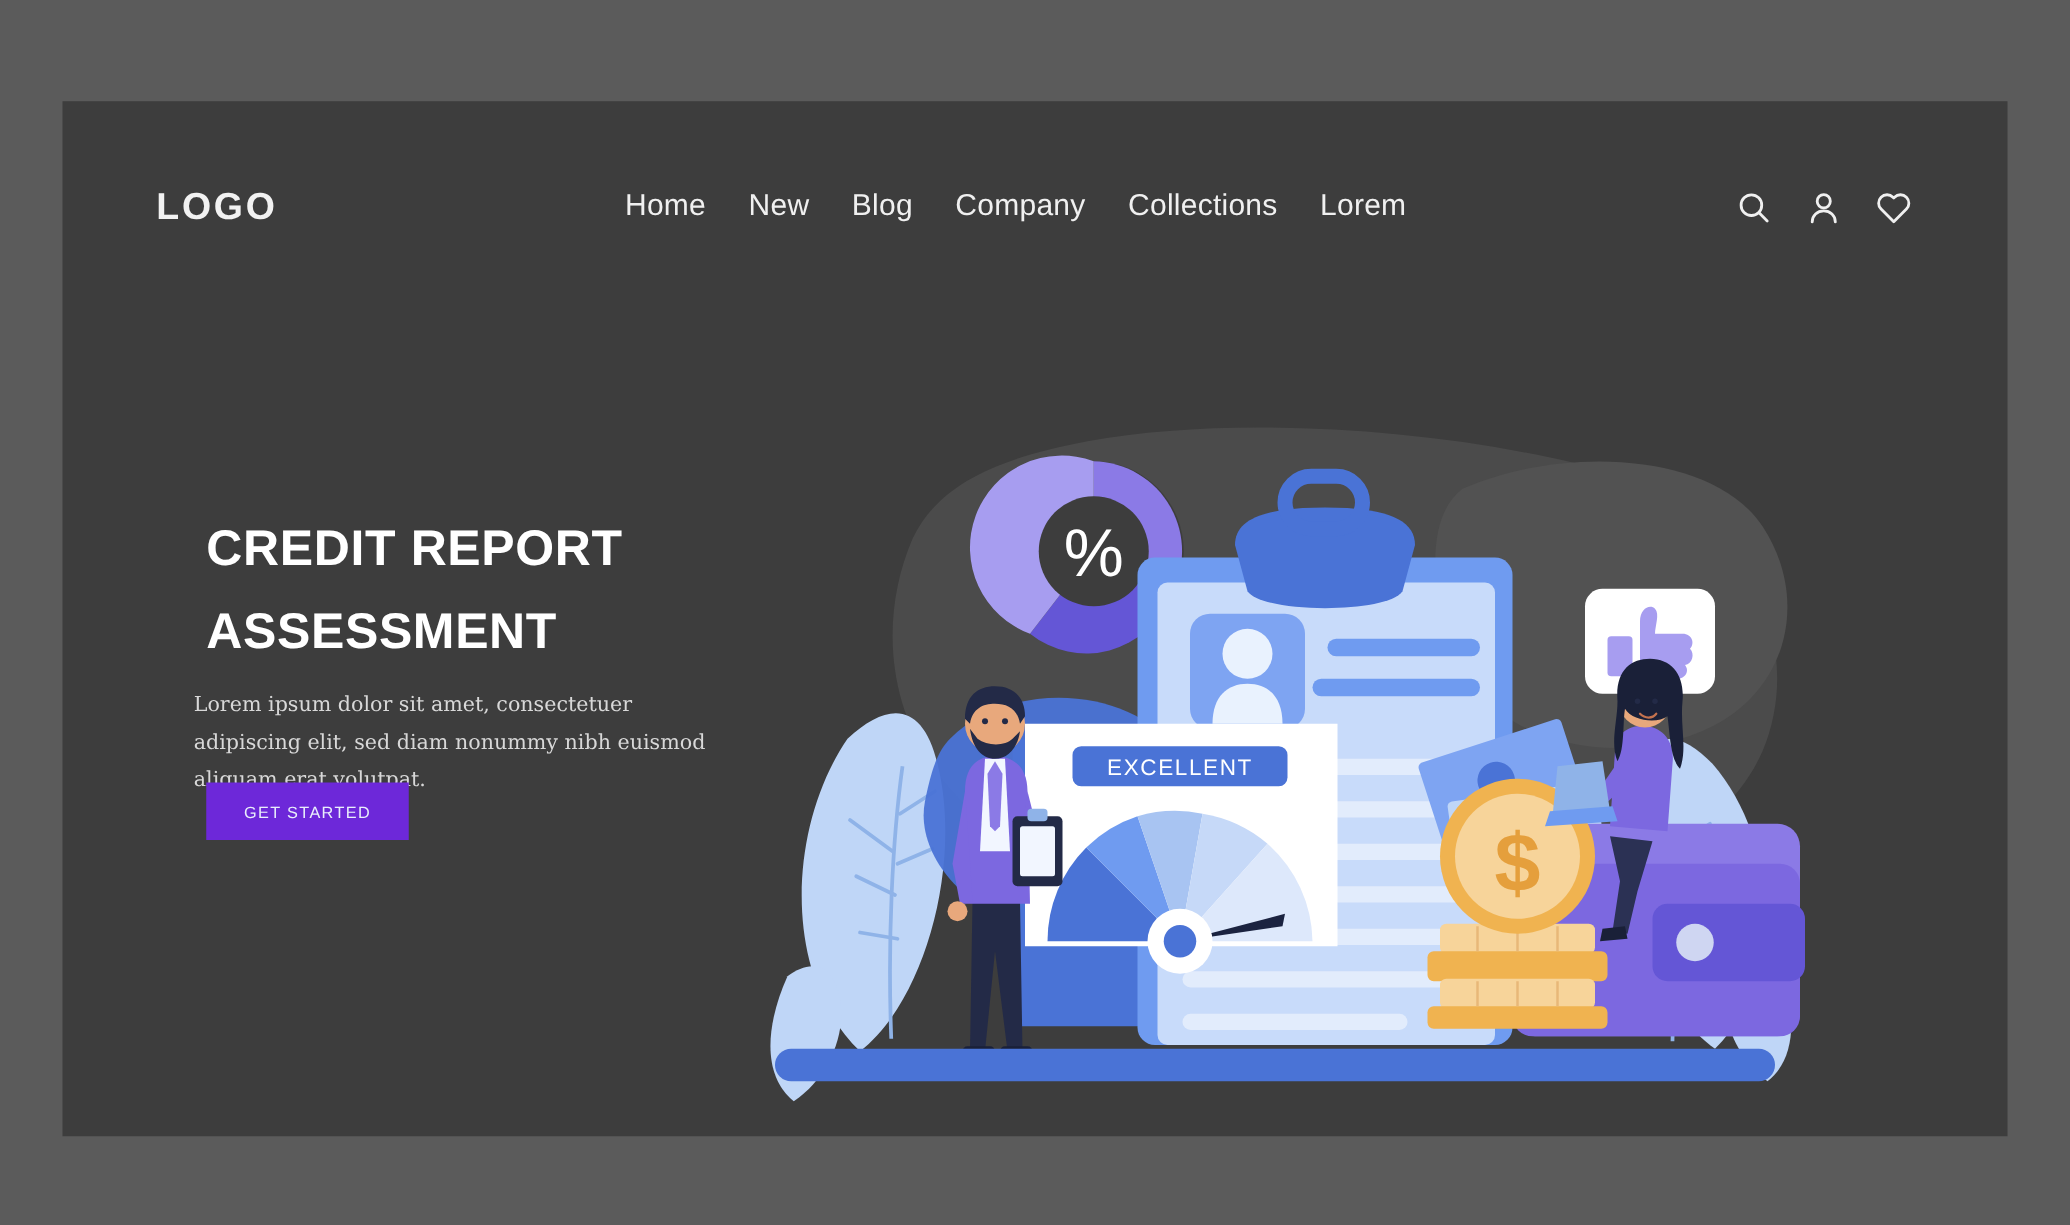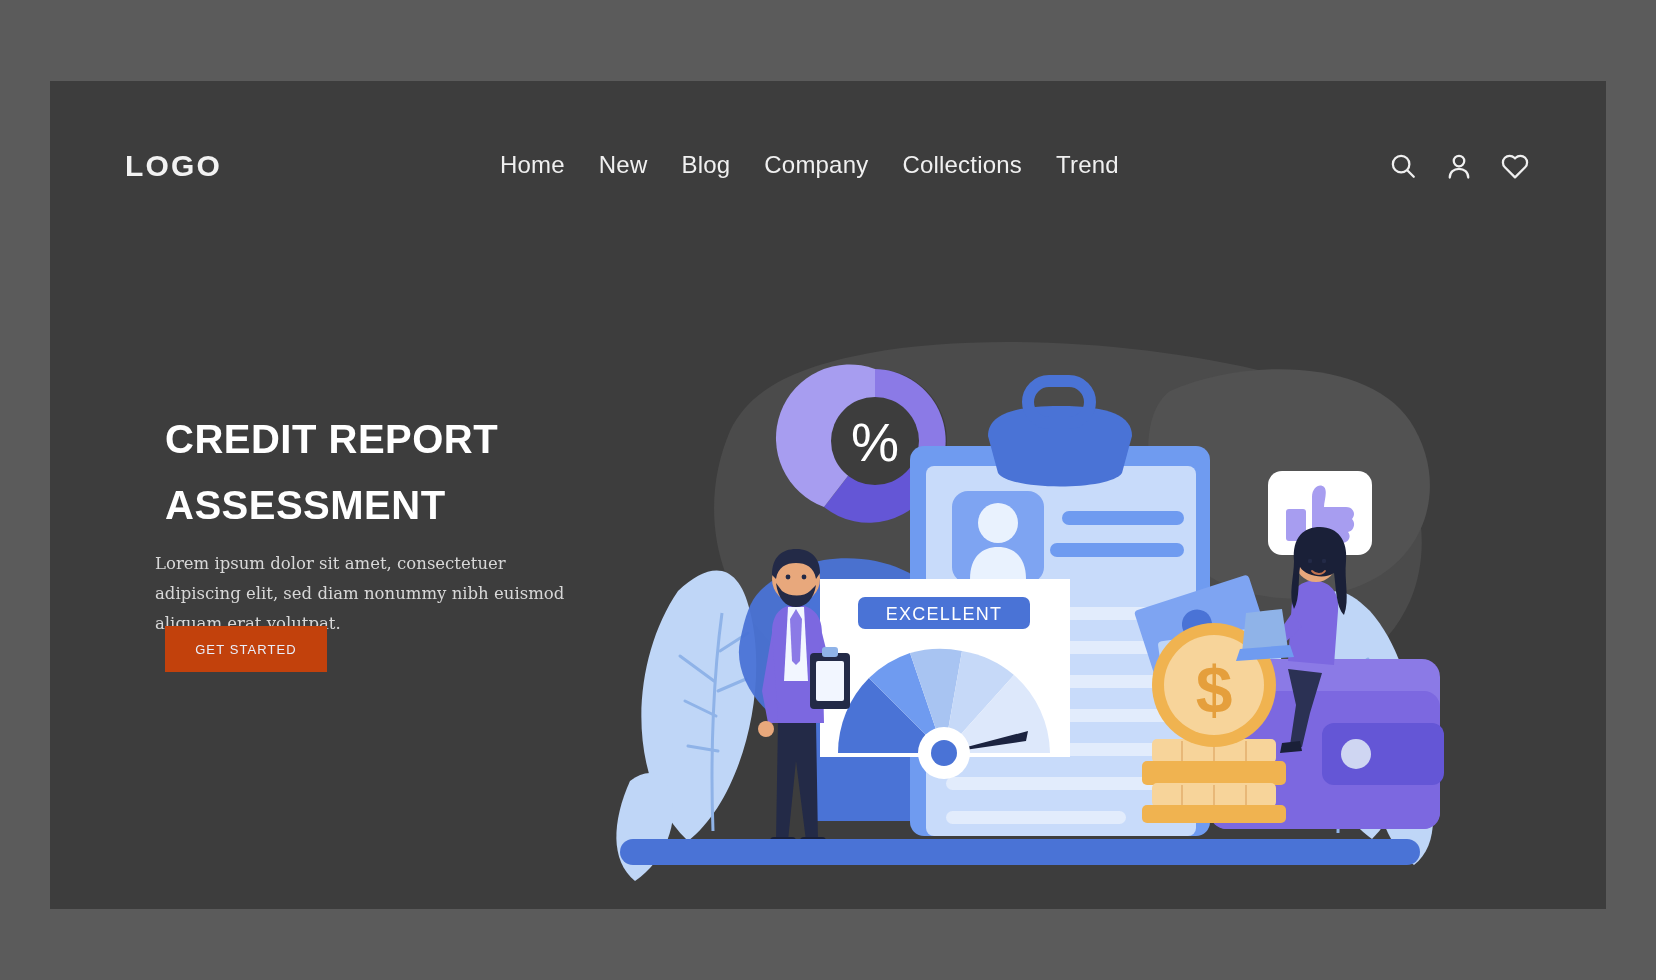--- a/index.html
+++ b/index.html
@@ -78,21 +78,21 @@
     width: 440px;
     font-size: 16.5px;
     line-height: 30px;
     color: #d8d8d8;
     font-family: "DejaVu Serif", serif;
   }
   #cta {
     position: absolute;
     left: 115px; top: 545px;
     width: 162px; height: 46px;
-    background: #c2410c;
+    background: #6d28d9;
     color: #e9eefb;
     border: none;
     font-size: 13px;
     letter-spacing: 1.1px;
     font-family: "Liberation Sans", sans-serif;
     cursor: pointer;
   }
 
   
   #illustration {
@@ -111,21 +111,21 @@
     <div id="header">
 
       <div id="logo">LOGO</div>
 
       <nav id="nav">
         <span class="nav-item">Home</span>
         <span class="nav-item">New</span>
         <span class="nav-item">Blog</span>
         <span class="nav-item">Company</span>
         <span class="nav-item">Collections</span>
-        <span class="nav-item">Trend</span>
+        <span class="nav-item">Lorem</span>
       </nav>
 
       <div id="nav-icons">
         <span>
           <svg class="nav-icon" viewBox="0 0 24 24" fill="none" stroke="#f0f0f0" stroke-width="1.8" stroke-linecap="round">
             <circle cx="10.5" cy="10.5" r="6.6"></circle>
             <line x1="15.4" y1="15.4" x2="20.6" y2="20.6"></line>
           </svg>
         </span>
         <span>

